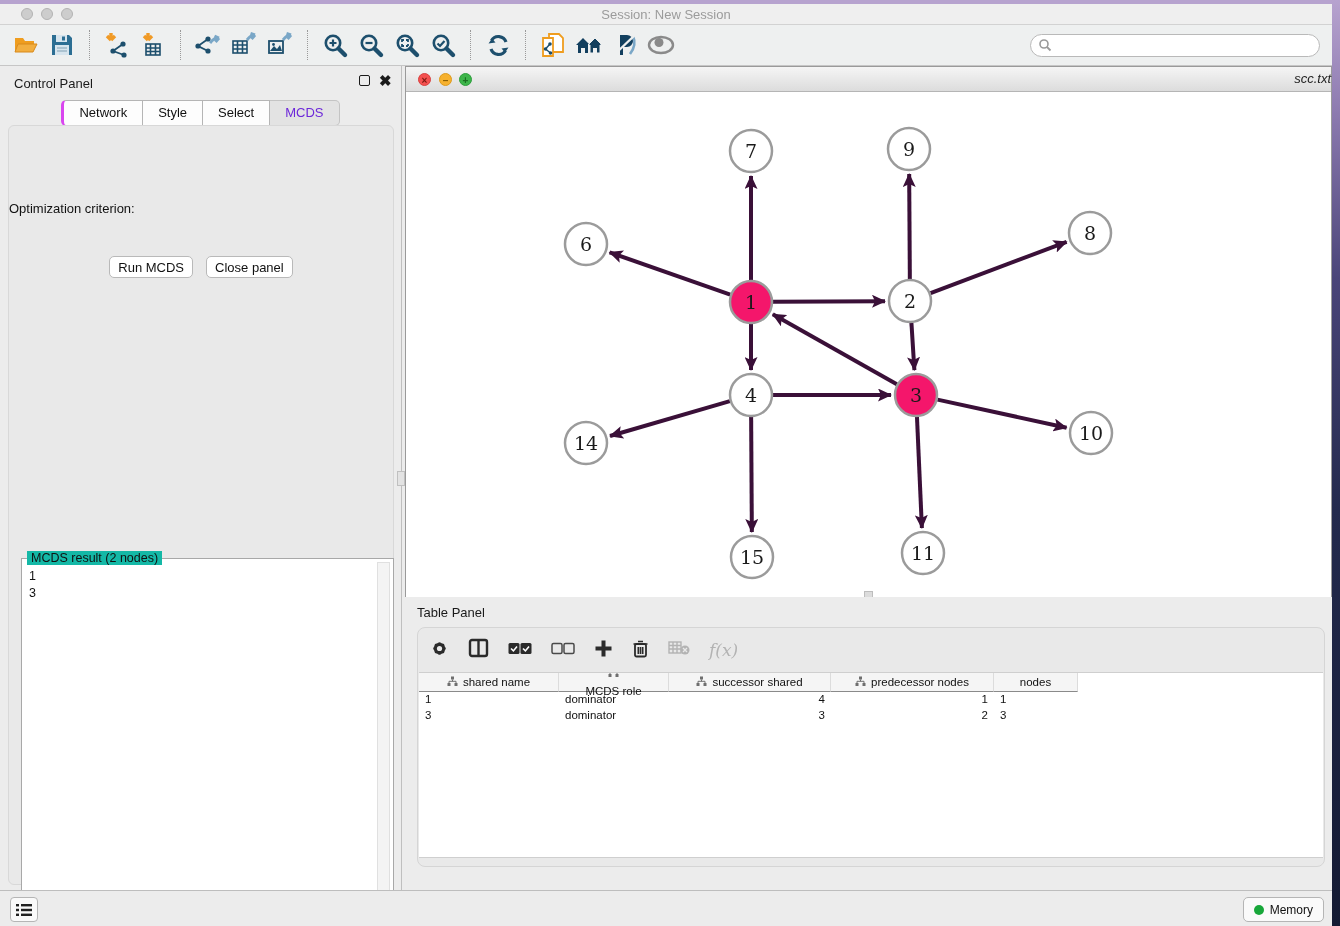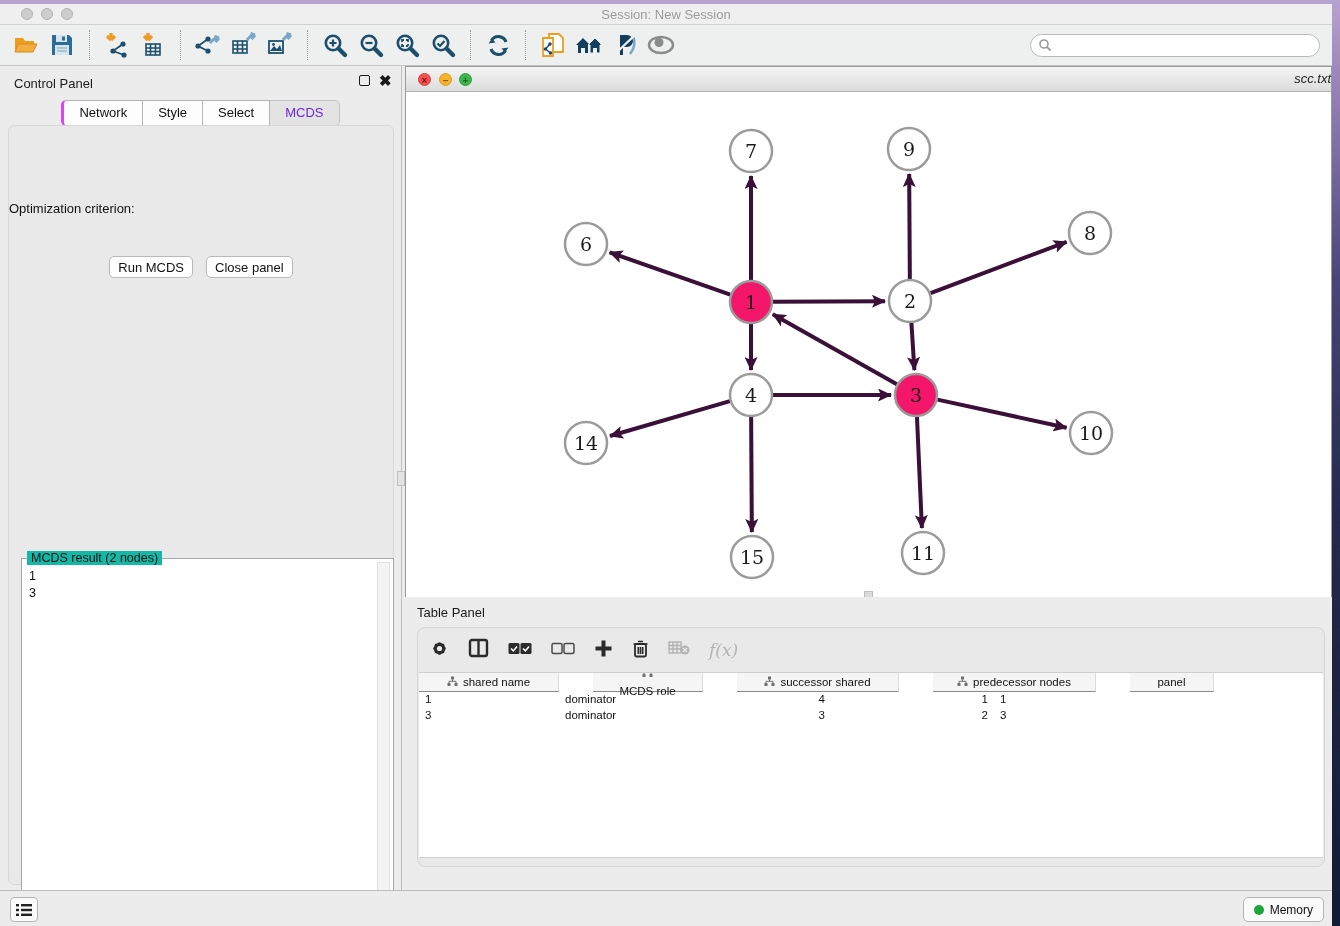--- a/index.html
+++ b/index.html
@@ -86,21 +86,21 @@
   
   .table-panel { position:absolute; left:405px; top:593px; width:927px; height:297px; background:#ececec; }
   .tp-header { position:absolute; left:12px; top:8px; font-size:13px; color:#1a1a1a; }
   .tp-inner { position:absolute; left:12px; top:30px; width:908px; height:240px;
     background:#e9e9e9; border:1px solid #d5d5d5; border-radius:8px; }
   .tp-toolbar { position:absolute; left:0; top:0; right:0; height:44px; display:flex;
     align-items:center; padding-left:12px; gap:19px; }
   .fx { font-family:"DejaVu Serif", serif; font-style:italic; font-size:17px; color:#b3b3b3; }
   .tbl-area { position:absolute; left:1px; top:44px; right:1px; bottom:8px; background:#fff;
     border-top:1px solid #cfcfcf; border-bottom:1px solid #cfcfcf; overflow:hidden; }
-  .tbl-headrow { display:flex; height:19px;gap:34px; }
+  .tbl-headrow { display:flex; height:19px; }
   .th { background:#f5f5f5; border-right:1px solid #dcdcdc; border-bottom:1px solid #8a8a8a;
     font-size:11.5px; color:#111; display:flex; align-items:center; justify-content:center; gap:5px; }
   .tr { display:flex; height:16px; }
   .td { font-size:11.5px; color:#111; padding:1px 6px 0; }
 
   .tp-tabs { position:absolute; left:0; right:0; top:272px; display:flex; justify-content:center; }
   .tp-tab { font-size:13px; color:#111; background:#fdfdfd; border:1px solid #b5b5b5;
     border-left:none; padding:3px 13px 4px; }
   .tp-tab:first-child { border-left:1px solid #b5b5b5; border-radius:5px 0 0 5px; }
   .tp-tab:last-child { border-radius:0 5px 5px 0; }
@@ -452,21 +452,21 @@
             <div class="th" style="width: 163px;">
               <span><svg width="11" height="11" viewBox="0 0 11 11">
                   <rect x="4" y="0.5" width="3" height="3" fill="#6f6f6f"></rect>
                   <rect x="0.5" y="7" width="3" height="3" fill="#6f6f6f"></rect>
                   <rect x="7.5" y="7" width="3" height="3" fill="#6f6f6f"></rect>
                   <path d="M5.5 3.5 V5.3 M2 7 V5.3 H9 V7" stroke="#6f6f6f" stroke-width="1" fill="none"></path>
                 </svg></span>
               <span>predecessor nodes</span>
             </div>
             <div class="th" style="width: 84px;">
-              <span>panel</span>
+              <span>nodes</span>
             </div>
           </div>
         <div id="tbl-rows">
             <div class="tr">
               <div class="td" style="width: 140px; text-align: left;">1</div>
               <div class="td" style="width: 110px; text-align: left;">dominator</div>
               <div class="td" style="width: 162px; text-align: right;">4</div>
               <div class="td" style="width: 163px; text-align: right;">1</div>
               <div class="td" style="width: 84px; text-align: left;">1</div>
             </div>

